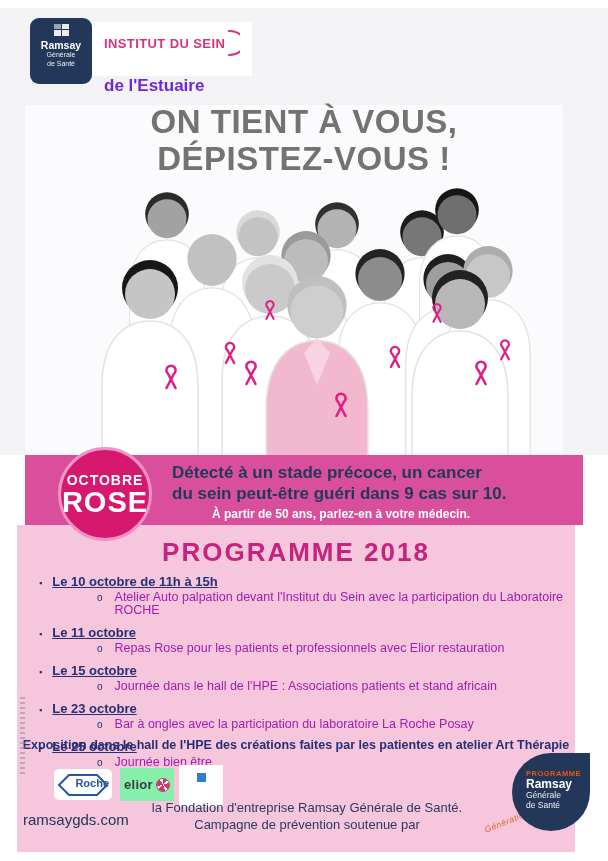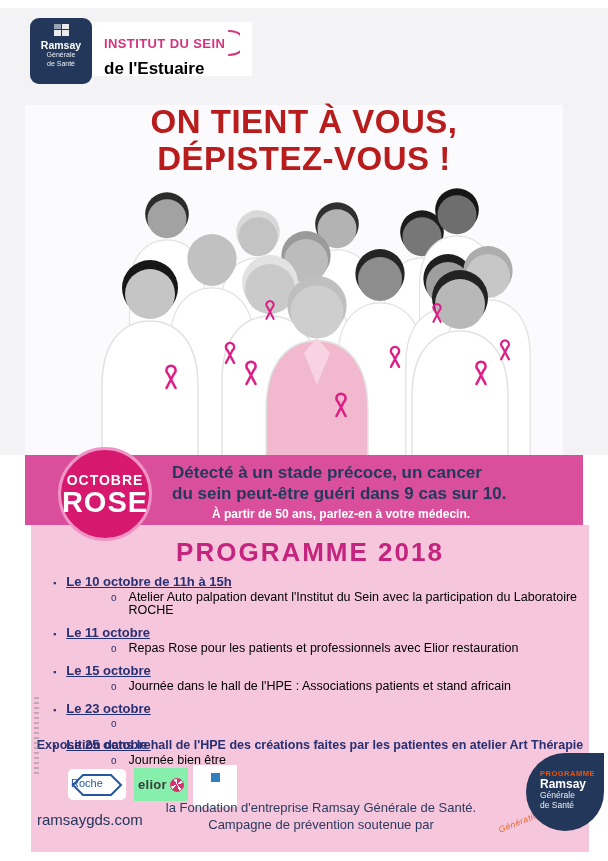--- a/index.html
+++ b/index.html
@@ -13,24 +13,24 @@
   
   .ramsay-logo{left:30px;top:10px;width:62px;height:66px;background:#22375a;border-radius:9px;
     color:#fff;text-align:center;padding-top:6px;box-sizing:border-box;}
   .win-icon{width:16px;height:13px;margin:0 auto 2px;display:grid;grid-template-columns:7px 7px;grid-template-rows:5px 6px;gap:1px;justify-content:center;}
   .win-icon span{background:#fff;opacity:.9;}
   .win-icon span:nth-child(1){opacity:.55;}
   .rl1{font-size:10.5px;font-weight:bold;line-height:12px;}
   .rl2,.rl3{font-size:7px;line-height:8.5px;opacity:.92;}
   .institute-box{left:92px;top:14px;width:160px;height:54px;background:#ffffff;padding:7px 10px 0 12px;box-sizing:border-box;}
   .inst1{color:#d6327e;font-size:13px;font-weight:bold;letter-spacing:.4px;white-space:nowrap;display:flex;align-items:center;gap:2px;}
-  .inst2{color:#000000;font-size:17px;font-weight:bold;margin-top:2px;}
-
-  
-  .main-title{left:0;top:95px;width:608px;text-align:center;color:#b91c1c;font-weight:bold;
+  .inst2{color:#6d28d9;font-size:17px;font-weight:bold;margin-top:19px;}
+
+  
+  .main-title{left:0;top:95px;width:608px;text-align:center;color:#737373;font-weight:bold;
     font-size:33px;line-height:37px;letter-spacing:.5px;}
   .main-title span{display:block;}
 
   
   .people{left:25px;top:97px;}
   .people .hair{fill:var(--hair,#444);}
   .people .hd{fill:var(--skin,#bbb);}
   .people .to{fill:var(--shirt,#fff);stroke:#e2e2e2;stroke-width:1.5;}
 
   
@@ -38,44 +38,44 @@
   .badge{left:33px;top:-8px;width:94px;height:94px;border-radius:50%;background:#d6186f;
     border:3px solid #ef94c6;box-sizing:border-box;color:#fff;text-align:center;z-index:5;
     display:flex;flex-direction:column;justify-content:center;}
   .badge .b1{font-size:14px;letter-spacing:1px;line-height:15px;font-weight:bold;}
   .badge .b2{font-size:29px;font-weight:bold;line-height:28px;letter-spacing:1px;}
   .banner-text{left:147px;top:7px;width:400px;}
   .banner-text .h{color:#21395c;font-size:17px;font-weight:bold;line-height:21px;}
   .banner-text .s{color:#ffffff;font-size:12px;font-weight:bold;margin-top:3px;margin-left:40px;}
 
   
-  .pink-section{left:31px;top:525px;width:558px;height:327px;background:#f5c6dc;}
+  .pink-section{left:17px;top:525px;width:558px;height:327px;background:#f5c6dc;}
   .prog-title{left:0;top:12px;width:558px;text-align:center;color:#c5247e;font-size:26px;
     font-weight:bold;letter-spacing:2px;}
   .prog-list{left:0;top:50px;width:558px;}
   .prog-item{margin-bottom:9px;}
   .date-row{margin-left:22px;display:flex;align-items:baseline;gap:10px;}
   .blt{color:#273072;font-size:9px;}
   .date{color:#273072;font-size:13px;font-weight:bold;text-decoration:underline;line-height:14px;}
   .detail-row{margin-left:80px;display:flex;align-items:baseline;gap:12px;margin-top:2px;}
   .sblt{color:#273072;font-size:10px;}
-  .detail{color:#000000;font-size:12.5px;line-height:13px;}
+  .detail{color:#a21caf;font-size:12.5px;line-height:13px;}
   .exposition{left:0;top:213px;width:558px;text-align:center;color:#273072;font-size:12.5px;font-weight:bold;}
 
   .credit-vertical{left:3px;top:172px;width:5px;height:80px;opacity:.5;
     background:repeating-linear-gradient(#8a8a8a 0 2px,transparent 2px 5px);}
 
   
   .partner{box-sizing:border-box;}
   .roche-box{left:37px;top:244px;width:58px;height:31px;background:#fff;border-radius:5px;
     display:flex;align-items:center;justify-content:center;}
   .roche-hex{position:relative;width:52px;height:24px;}
   .roche-hex svg{position:absolute;left:0;top:0;}
-  .roche-hex .t{position:absolute;left:0;top:4px;width:52px;text-align:left;color:#2456a4;
-    font-size:11px;font-weight:normal;}
+  .roche-hex .t{position:absolute;left:0;top:4px;width:52px;text-align:right;color:#2456a4;
+    font-size:11px;font-weight:bold;}
   .elior-box{left:103px;top:243px;width:54px;height:33px;background:#86efac;
     display:flex;align-items:center;justify-content:center;gap:3px;}
   .elior-t{color:#3c3c3c;font-size:13px;font-weight:bold;letter-spacing:.3px;}
   .swirl{width:14px;height:14px;border-radius:50%;
     background:conic-gradient(#d6336c 0 40deg,#fff 40deg 70deg,#d6336c 70deg 130deg,#fff 130deg 160deg,#d6336c 160deg 230deg,#fff 230deg 260deg,#d6336c 260deg 330deg,#fff 330deg);
     border:1.5px solid #d6336c;box-sizing:border-box;}
   .third-box{left:162px;top:240px;width:44px;height:42px;background:#fff;text-align:center;padding-top:8px;box-sizing:border-box;}
   .third-sq{width:9px;height:9px;background:#2f7fc1;margin:0 auto 3px;}
   .third-t{color:#9a9a9a;font-size:5px;line-height:5px;}
 
@@ -215,20 +215,21 @@
           <span class="detail">Journée dans le hall de l'HPE : Associations patients et stand africain</span>
         </div>
     </div>
     <div class="prog-item">
       <div class="date-row">
           <span class="blt">▪</span>
           <span class="date">Le 23 octobre</span>
         </div>
       <div class="detail-row">
           <span class="sblt">o</span>
+          <span class="detail">Bar à ongles avec la participation du laboratoire La Roche Posay</span>
         </div>
     </div>
     <div class="prog-item">
       <div class="date-row">
           <span class="blt">▪</span>
           <span class="date">Le 25 octobre</span>
         </div>
       <div class="detail-row">
           <span class="sblt">o</span>
           <span class="detail">Journée bien être</span>

